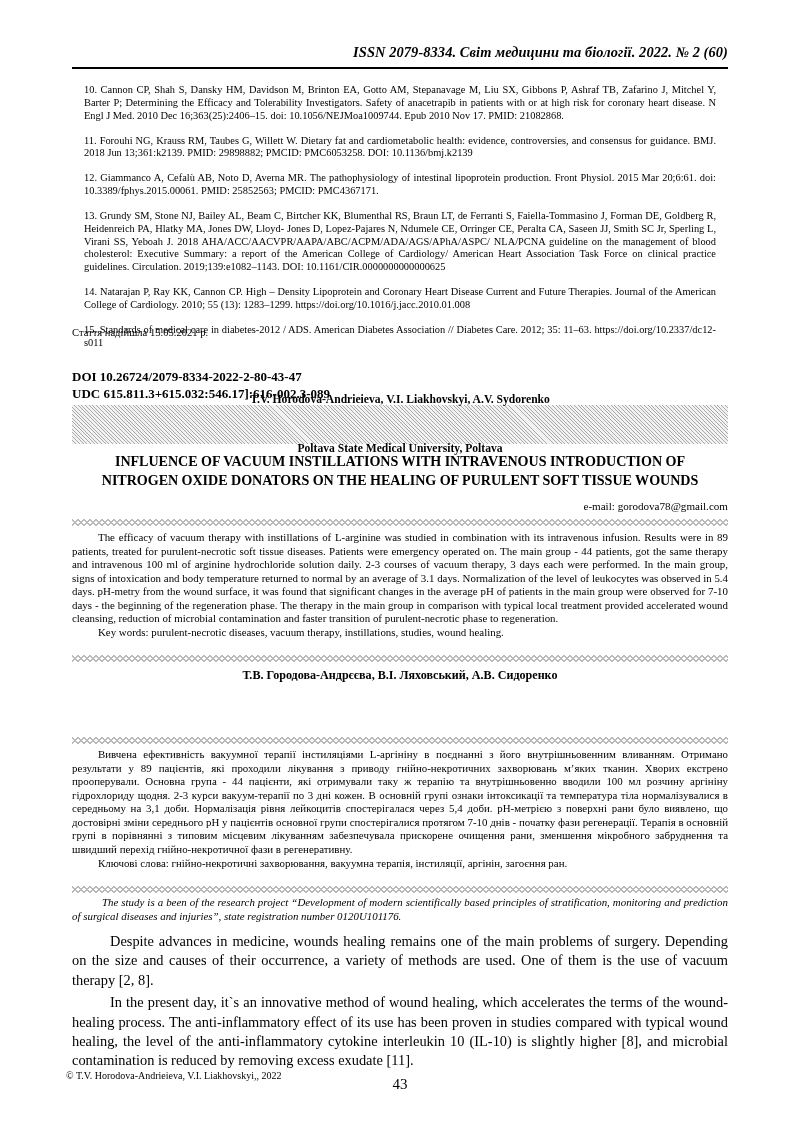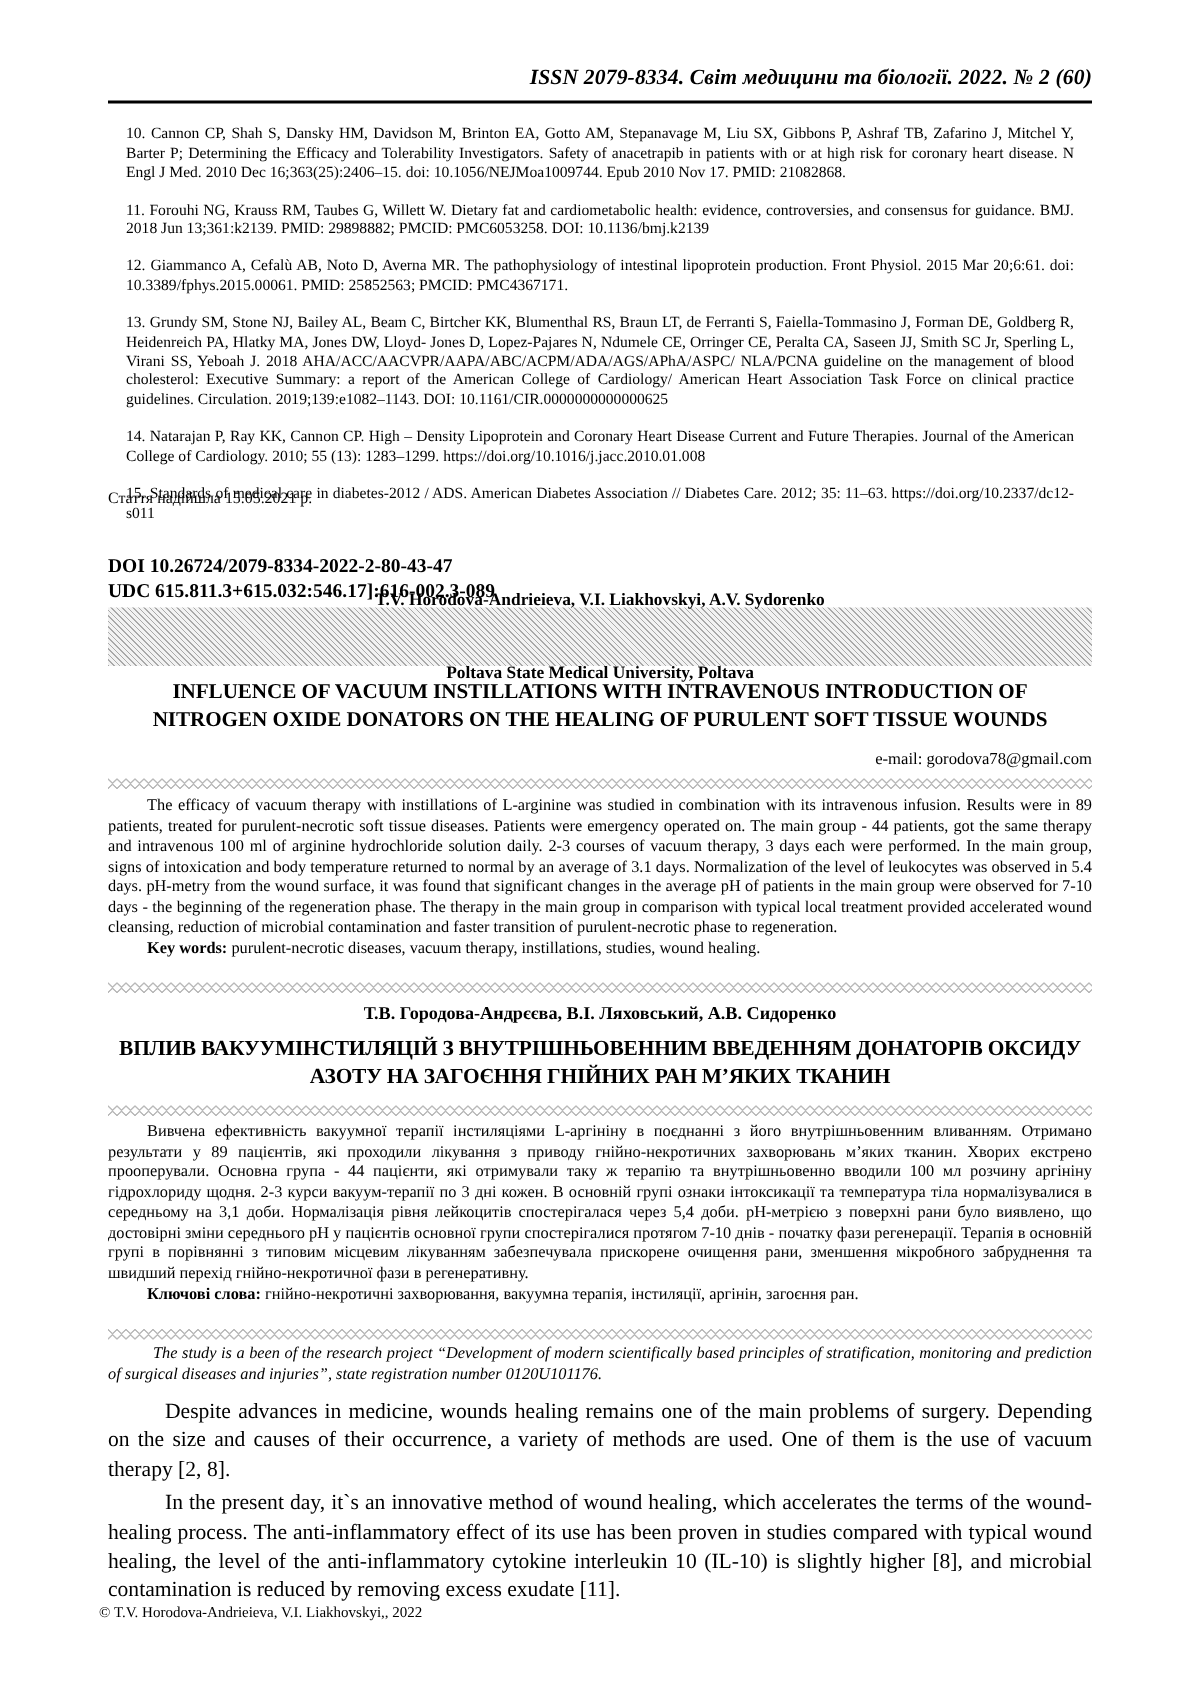--- a/index.html
+++ b/index.html
@@ -144,21 +144,21 @@
     position: absolute;
     left: 72px;
     width: 656px;
     font-size: 10.9px;
     line-height: 1.245;
     text-align: justify;
   }
   .abstract p { margin: 0; }
   .abstract .body { text-indent: 26px; }
   .abstract .kw { text-indent: 26px; }
-  .abstract .kw b { font-weight: bold; }
+  .abstract .kw b { font-weight: normal; }
 
   
   .authors-uk {
     position: absolute;
     left: 72px;
     top: 668px;
     width: 656px;
     text-align: center;
     font-weight: bold;
     font-size: 12.1px;
@@ -255,35 +255,35 @@
   <div class="zigzag" style="top:519px;"></div>
 
   <div class="abstract" style="top:531px;">
     <p class="body">The efficacy of vacuum therapy with instillations of L-arginine was studied in combination with its intravenous infusion. Results were in 89 patients, treated for purulent-necrotic soft tissue diseases. Patients were emergency operated on. The main group - 44 patients, got the same therapy and intravenous 100 ml of arginine hydrochloride solution daily. 2-3 courses of vacuum therapy, 3 days each were performed. In the main group, signs of intoxication and body temperature returned to normal by an average of 3.1 days. Normalization of the level of leukocytes was observed in 5.4 days. pH-metry from the wound surface, it was found that significant changes in the average pH of patients in the main group were observed for 7-10 days - the beginning of the regeneration phase. The therapy in the main group in comparison with typical local treatment provided accelerated wound cleansing, reduction of microbial contamination and faster transition of purulent-necrotic phase to regeneration.</p>
     <p class="kw"><b>Key words:</b> <span>purulent-necrotic diseases, vacuum therapy, instillations, studies, wound healing.</span></p>
   </div>
 
   <div class="zigzag" style="top:655px;"></div>
 
   <div class="authors-uk">Т.В. Городова-Андрєєва, В.І. Ляховський, А.В. Сидоренко</div>
-  <div class="title-uk">ВПЛИВ ВАКУУМІНСТИЛЯЦІЙ З ВНУТРІШНЬОВЕННИМ ВВЕДЕННЯМ ДОНАТОРІВ ОКСИДУ АЗОТУ НА ЗАГОЄННЯ ГНІЙНИХ РАН М’ЯКИХ ТКАНИН</div>
 
   <div class="zigzag" style="top:737px;"></div>
 
   <div class="abstract" style="top:748px;">
     <p class="body">Вивчена ефективність вакуумної терапії інстиляціями L-аргініну в поєднанні з його внутрішньовенним вливанням. Отримано результати у 89 пацієнтів, які проходили лікування з приводу гнійно-некротичних захворювань м’яких тканин. Хворих екстрено прооперували. Основна група - 44 пацієнти, які отримували таку ж терапію та внутрішньовенно вводили 100 мл розчину аргініну гідрохлориду щодня. 2-3 курси вакуум-терапії по 3 дні кожен. В основній групі ознаки інтоксикації та температура тіла нормалізувалися в середньому на 3,1 доби. Нормалізація рівня лейкоцитів спостерігалася через 5,4 доби. pH-метрією з поверхні рани було виявлено, що достовірні зміни середнього рН у пацієнтів основної групи спостерігалися протягом 7-10 днів - початку фази регенерації. Терапія в основній групі в порівнянні з типовим місцевим лікуванням забезпечувала прискорене очищення рани, зменшення мікробного забруднення та швидший перехід гнійно-некротичної фази в регенеративну.</p>
     <p class="kw"><b>Ключові слова:</b> <span>гнійно-некротичні захворювання, вакуумна терапія, інстиляції, аргінін, загоєння ран.</span></p>
   </div>
 
   <div class="zigzag" style="top:886px;"></div>
 
   <div class="funding">
     <p>The study is a been of the research project “Development of modern scientifically based principles of stratification, monitoring and prediction of surgical diseases and injuries”, state registration number 0120U101176.</p>
   </div>
 
   <div class="body-text">
     <p>Despite advances in medicine, wounds healing remains one of the main problems of surgery. Depending on the size and causes of their occurrence, a variety of methods are used. One of them is the use of vacuum therapy [2, 8].</p>
     <p>In the present day, it`s an innovative method of wound healing, which accelerates the terms of the wound-healing process. The anti-inflammatory effect of its use has been proven in studies compared with typical wound healing, the level of the anti-inflammatory cytokine interleukin 10 (IL-10) is slightly higher [8], and microbial contamination is reduced by removing excess exudate [11].</p>
   </div>
 
   <div class="copyright">© T.V. Horodova-Andrieieva, V.I. Liakhovskyi,, 2022</div>
+  <div class="page-number">43</div>
 
 </div>
 
 </body></html>

